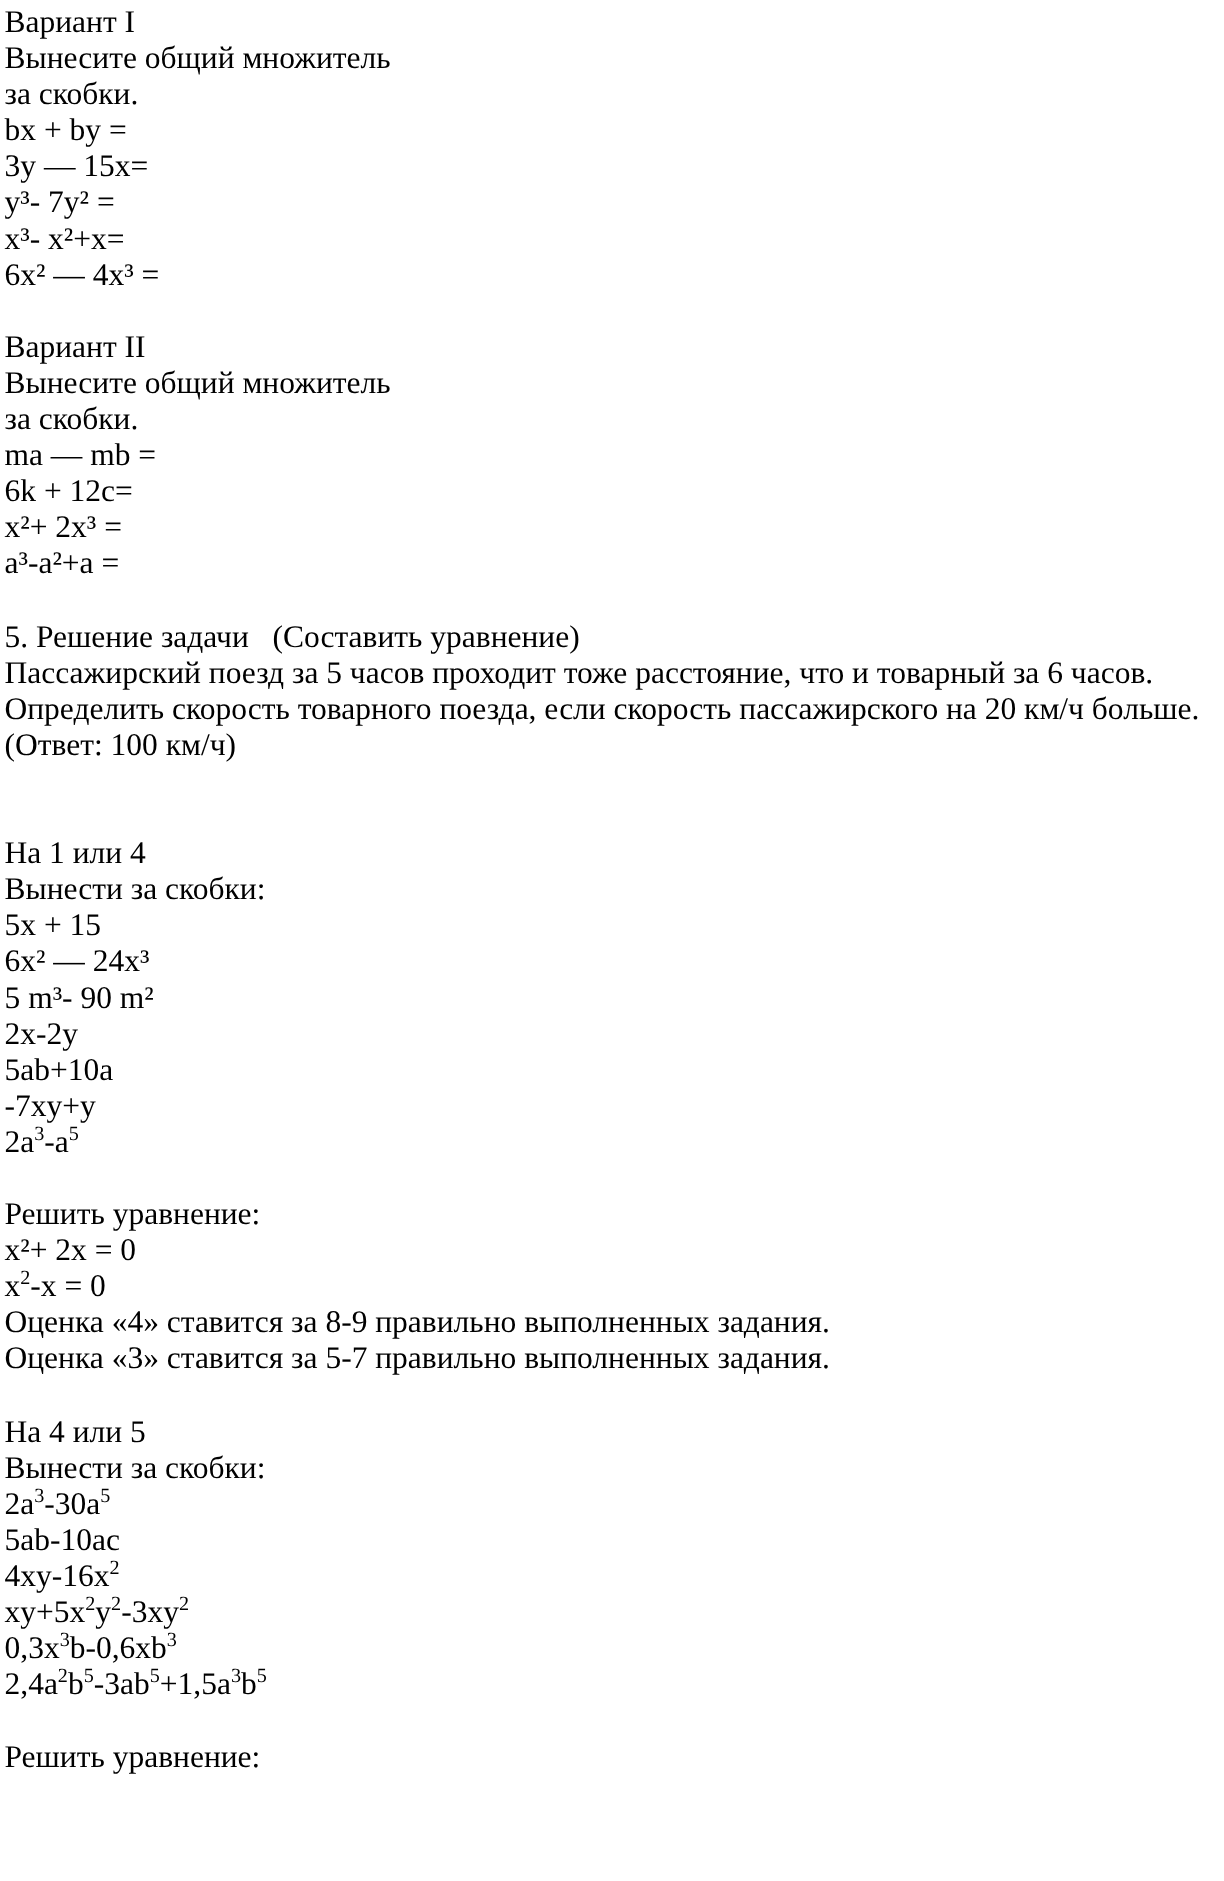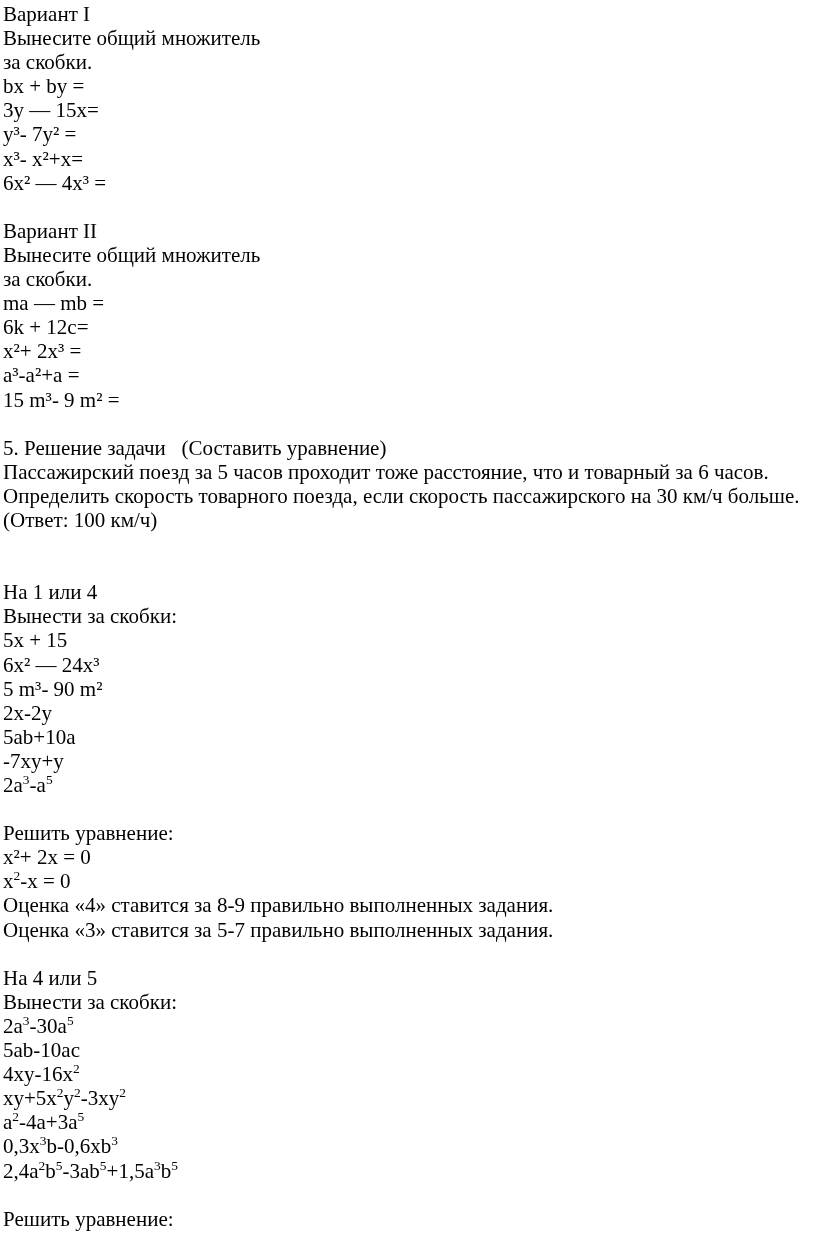--- a/index.html
+++ b/index.html
@@ -47,27 +47,26 @@
 
   <div class="line blank"></div>
 
   <div class="line">Вариант II</div>
   <div class="line">Вынесите общий множитель</div>
   <div class="line">за скобки.</div>
   <div class="line">ma — mb =</div>
   <div class="line">6k + 12c=</div>
   <div class="line">x²+ 2x³ =</div>
   <div class="line">a³-a²+a =</div>
-  <div class="line">15 m³- 9 m² =</div>
 
   <div class="line blank"></div>
 
   <div class="line"><span class="u">5. Решение задачи   </span><span>(Составить уравнение)</span></div>
   <div class="line">Пассажирский поезд за 5 часов проходит тоже расстояние, что и товарный за 6 часов.</div>
-  <div class="line">Определить скорость товарного поезда, если скорость пассажирского на 30 км/ч больше.</div>
+  <div class="line">Определить скорость товарного поезда, если скорость пассажирского на 20 км/ч больше.</div>
   <div class="line">(Ответ: 100 км/ч)</div>
 
   <div class="line blank"></div>
 
 
   <div class="line blank"></div>
 
   <div class="line u">На 1 или 4</div>
   <div class="line">Вынести за скобки:</div>
   <div class="line">5x + 15</div>
@@ -87,21 +86,20 @@
   <div class="line">Оценка «3» ставится за 5-7 правильно выполненных задания.</div>
 
   <div class="line blank"></div>
 
   <div class="line u">На 4 или 5</div>
   <div class="line">Вынести за скобки:</div>
   <div class="line">2a<sup>3</sup>-30a<sup>5</sup></div>
   <div class="line">5ab-10ac</div>
   <div class="line">4xy-16x<sup>2</sup></div>
   <div class="line">xy+5x<sup>2</sup>y<sup>2</sup>-3xy<sup>2</sup></div>
-  <div class="line">a<sup>2</sup>-4a+3a<sup>5</sup></div>
   <div class="line">0,3x<sup>3</sup>b-0,6xb<sup>3</sup></div>
   <div class="line">2,4a<sup>2</sup>b<sup>5</sup>-3ab<sup>5</sup>+1,5a<sup>3</sup>b<sup>5</sup></div>
 
   <div class="line blank"></div>
 
   <div class="line">Решить уравнение:</div>
 
 </div>
 
 </body></html>

